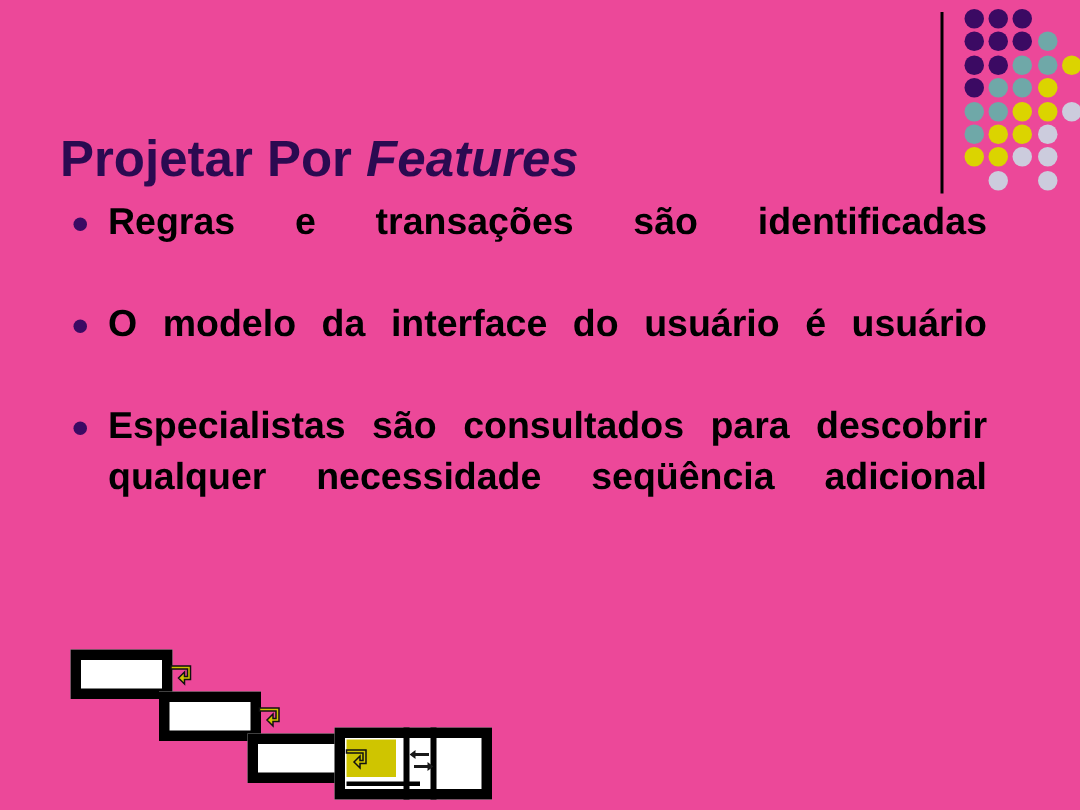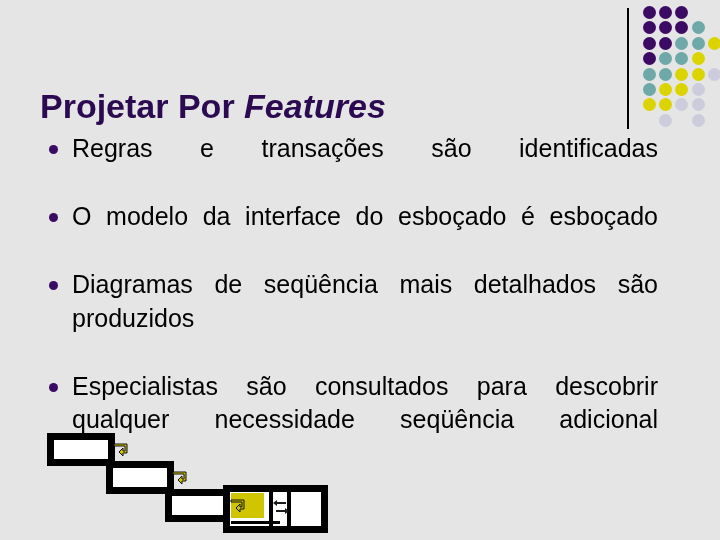--- a/index.html
+++ b/index.html
@@ -4,21 +4,21 @@
 <style>
   html, body {
     margin: 0;
     padding: 0;
     background: #ffffff;
   }
   #slide {
     position: relative;
     width: 720px;
     height: 540px;
-    background: #e5e5e5;
+    background: #ec4899;
     overflow: hidden;
     font-family: "Liberation Sans", sans-serif;
   }
 
   
   #dot-grid {
     position: absolute;
     left: 643px;
     top: 6px;
     width: 80px;
@@ -70,20 +70,21 @@
   }
   .bullet-item {
     position: relative;
     padding-left: 26px;
     margin: 0 0 1px 0;
     font-size: 25px;
     line-height: 33.5px;
     color: #000000;
     text-align: justify;
     text-justify: inter-word;
+    font-weight: bold;
   }
   .bullet-item::after {
     content: "";
     display: inline-block;
     width: 100%;
   }
   .bullet-marker {
     position: absolute;
     left: 3px;
     top: 13px;
@@ -178,24 +179,21 @@
 
   <div id="title-rule"></div>
 
   <h1 id="page-title"><span>Projetar Por </span><span class="italic-part">Features</span></h1>
 
   <ul id="bullet-list">
     <li class="bullet-item">
       <span class="bullet-marker"></span><span>Regras e transações são identificadas</span>
     </li>
     <li class="bullet-item">
-      <span class="bullet-marker"></span><span>O modelo da interface do esboçado é esboçado</span>
-    </li>
-    <li class="bullet-item">
-      <span class="bullet-marker"></span><span>Diagramas de seqüência mais detalhados são produzidos</span>
+      <span class="bullet-marker"></span><span>O modelo da interface do usuário é usuário</span>
     </li>
     <li class="bullet-item">
       <span class="bullet-marker"></span><span>Especialistas são consultados para descobrir qualquer necessidade seqüência adicional</span>
     </li>
   </ul>
 
   <div id="cascade-graphic">
       <div class="cas-box" style="left: 0px; top: 0px; width: 68px; height: 33px; border-color: rgb(0, 0, 0); background: rgb(255, 255, 255);"></div>
       <div class="cas-box" style="left: 59px; top: 28px; width: 68px; height: 33px; border-color: rgb(0, 0, 0); background: rgb(255, 255, 255);"></div>
       <div class="cas-box" style="left: 118px; top: 56px; width: 68px; height: 33px; border-color: rgb(0, 0, 0); background: rgb(255, 255, 255);"></div>

